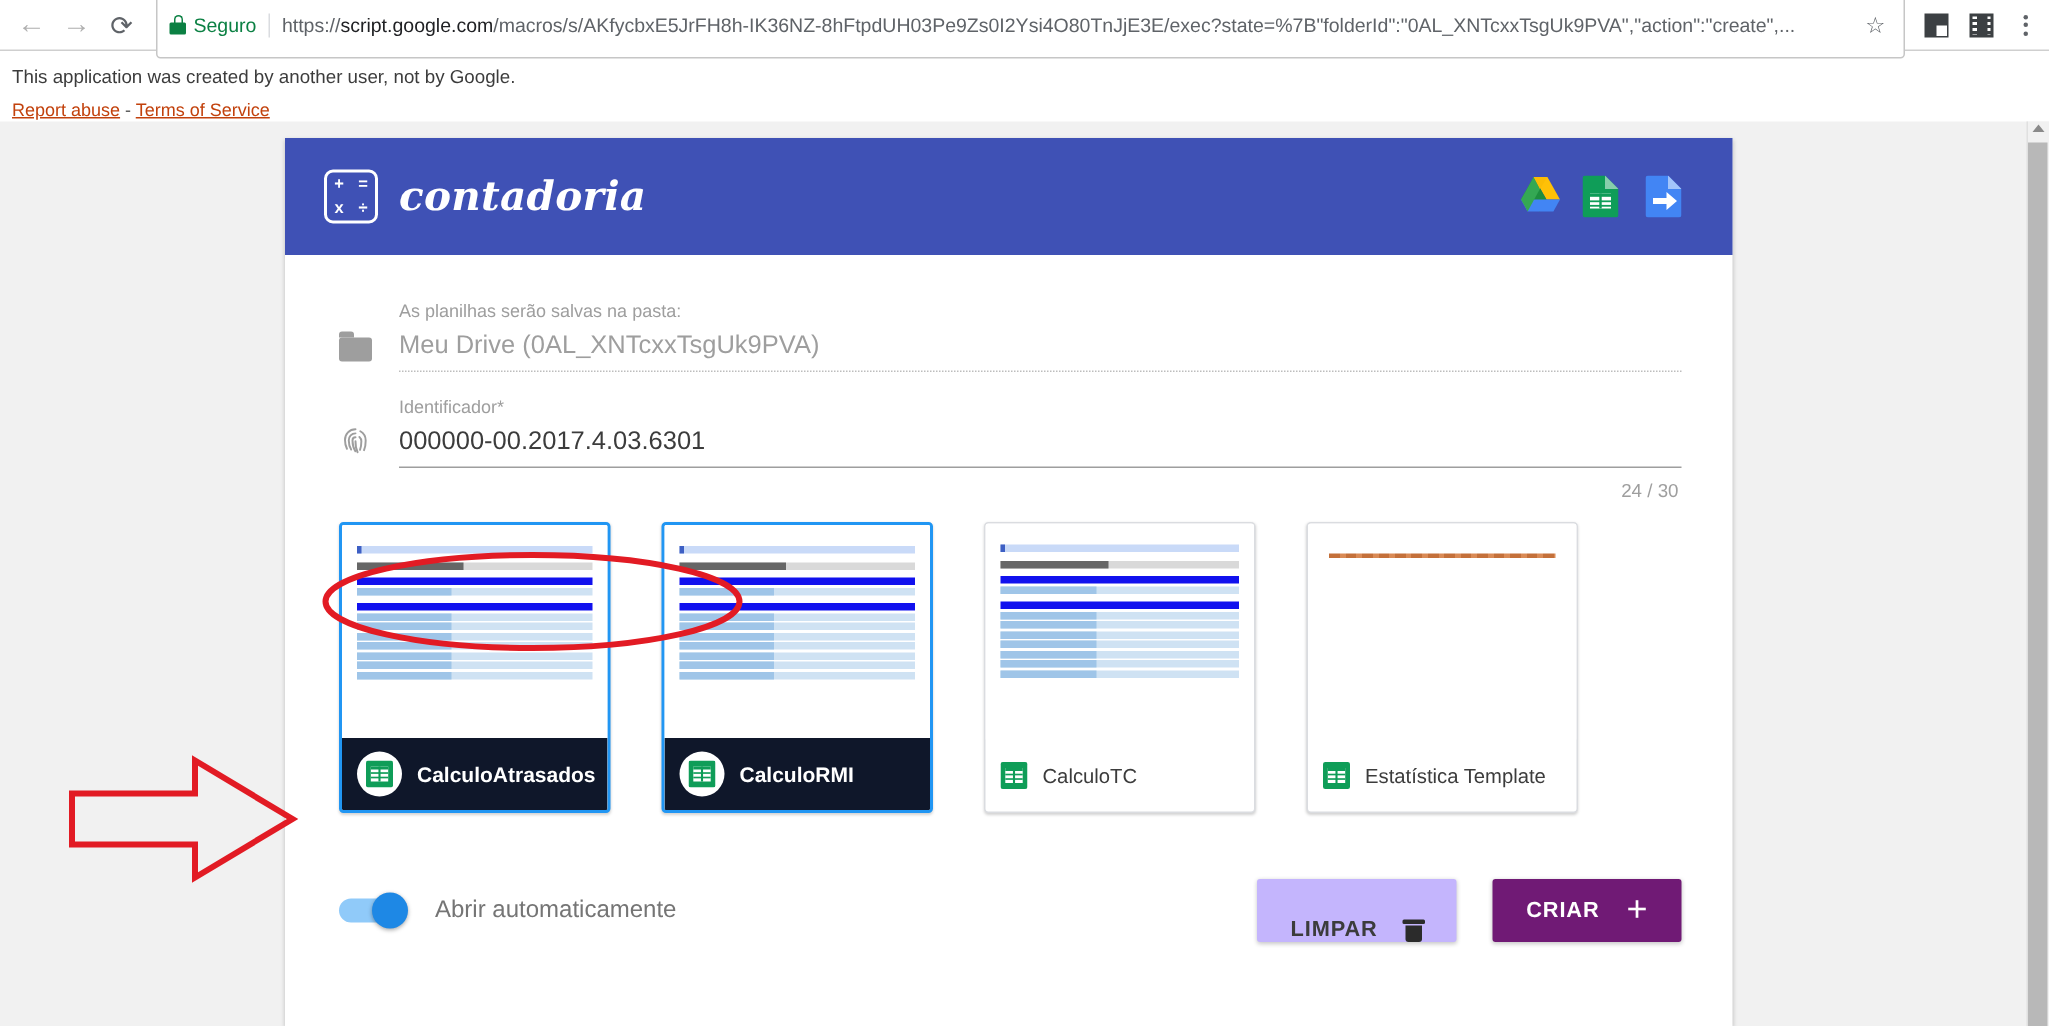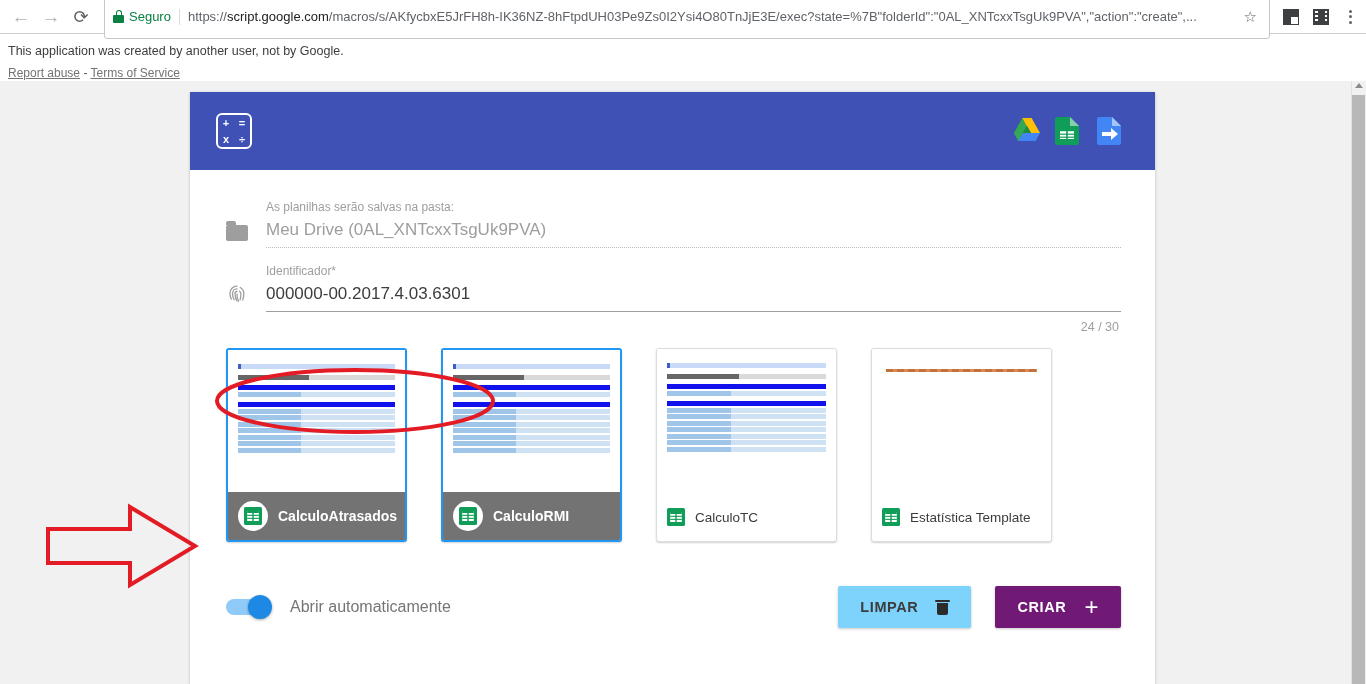--- a/index.html
+++ b/index.html
@@ -54,21 +54,21 @@
   .kebab { width: 20px; display: flex; flex-direction: column; align-items: center; gap: 2.5px; margin-left: 4px; flex: 0 0 auto; }
   .kebab i { width: 3px; height: 3px; background: #5f6368; border-radius: 50%; display: block; }
 
   
   .notice {
     background: #fff; padding: 10px 8px 0 8px;
     height: 47px;
   }
   .notice-text { font-size: 12.5px; color: #3c3c3c; }
   .notice-links { font-size: 12px; margin-top: 8px; color: #555; }
-  .notice-links a { color: #737373; text-decoration: underline; }
+  .notice-links a { color: #c2410c; text-decoration: underline; }
 
   
   .page {
     position: relative;
     width: 1366px; height: 603px;
     background: #f1f1f1;
   }
   .scrollbar-track {
     position: absolute; right: 0; top: 0; width: 15px; height: 603px;
     background: #f1f1f1; border-left: 1px solid #e0e0e0;
@@ -149,21 +149,21 @@
     box-shadow: 0 1px 2px rgba(0,0,0,0.18);
     display: flex; flex-direction: column;
     overflow: hidden;
   }
   .tcard.selected { border: 2px solid #2196f3; }
   .tcard-thumb { flex: 1 1 auto; background: #fff; padding: 14px 10px 0 10px; position: relative; overflow: hidden; }
   .tcard-footer {
     height: 48px; display: flex; align-items: center;
     padding: 0 10px; gap: 10px;
   }
-  .tcard.selected .tcard-footer { background: #737373; }
+  .tcard.selected .tcard-footer { background: #0f172a; }
   .tcard-footer .title { font-size: 13.5px; color: #3c3c3c; white-space: nowrap; }
   .tcard.selected .tcard-footer .title { color: #fff; font-weight: 700; font-size: 14px; }
   .sheet-badge {
     width: 18px; height: 18px; flex: 0 0 18px;
     display: flex; align-items: center; justify-content: center;
   }
   .tcard.selected .sheet-badge {
     width: 30px; height: 30px; flex: 0 0 30px;
     background: #fff; border-radius: 50%;
   }
@@ -198,21 +198,21 @@
     background: #1e88e5; box-shadow: 0 1px 3px rgba(0,0,0,0.35);
   }
   .switch-label { margin-left: 20px; font-size: 16px; color: #757575; }
   .btns { margin-left: auto; display: flex; align-items: center; gap: 24px; }
   .btn {
     height: 42px; display: flex; align-items: center; justify-content: center;
     gap: 18px; padding: 0 22px; border-radius: 2px;
     font-size: 14.5px; letter-spacing: 0.6px; font-weight: 700;
     box-shadow: 0 1px 3px rgba(0,0,0,0.22);
   }
-  .btn.clear { background: #7dd3fc; color: #3c3c3c; }
+  .btn.clear { background: #c4b5fd; color: #3c3c3c; align-items: flex-end; }
   .btn.create { background: #701a75; color: #fff; }
   .trash { width: 13px; height: 15px; position: relative; }
   .trash .lid { position: absolute; top: 0; left: -1px; width: 15px; height: 2.5px; background: #2b2b2b; border-radius: 1px; }
   .trash .can { position: absolute; top: 3.5px; left: 1px; width: 11px; height: 11.5px; background: #2b2b2b; border-radius: 0 0 2px 2px; }
   .plus { font-size: 24px; font-weight: 400; line-height: 1; }
 
   
   .annot { position: absolute; pointer-events: none; }
   .annot svg { display: block; overflow: visible; }
   #annot-ellipse { left: 212px; top: 285px; }
@@ -260,20 +260,21 @@
 
   <div class="app-card">
 
     <div class="app-header">
       <div class="logo-box">
         <span>+</span>
         <span>=</span>
         <span>x</span>
         <span>÷</span>
       </div>
+      <div class="brand">contadoria</div>
 
       <div class="header-icons">
         <div class="hicon drive-logo">
           <svg width="28" height="26" viewBox="0 0 28 26">
             <path d="M9.4 1 L18.6 1 L27 16 L18 16 Z" fill="#ffc107"></path>
             <path d="M9.4 1 L18 16 L13.5 24 L1 16 Z" fill="#1e8e3e"></path>
             <path d="M1 16 L27 16 L22.6 24 L5.4 24 Z" fill="#4285f4"></path>
             <path d="M9.4 1 L1 16 L5.4 24 L13.6 9 Z" fill="#34a853"></path>
             <path d="M18.6 1 L9.4 1 L13.6 9 Z" fill="#fbbc04"></path>
           </svg>

